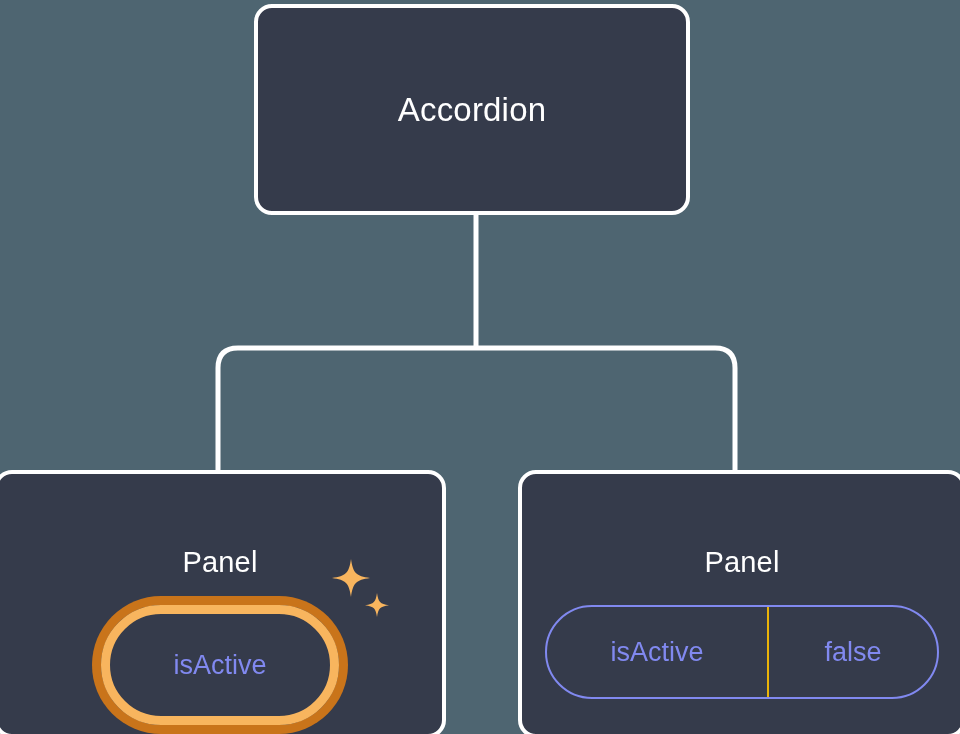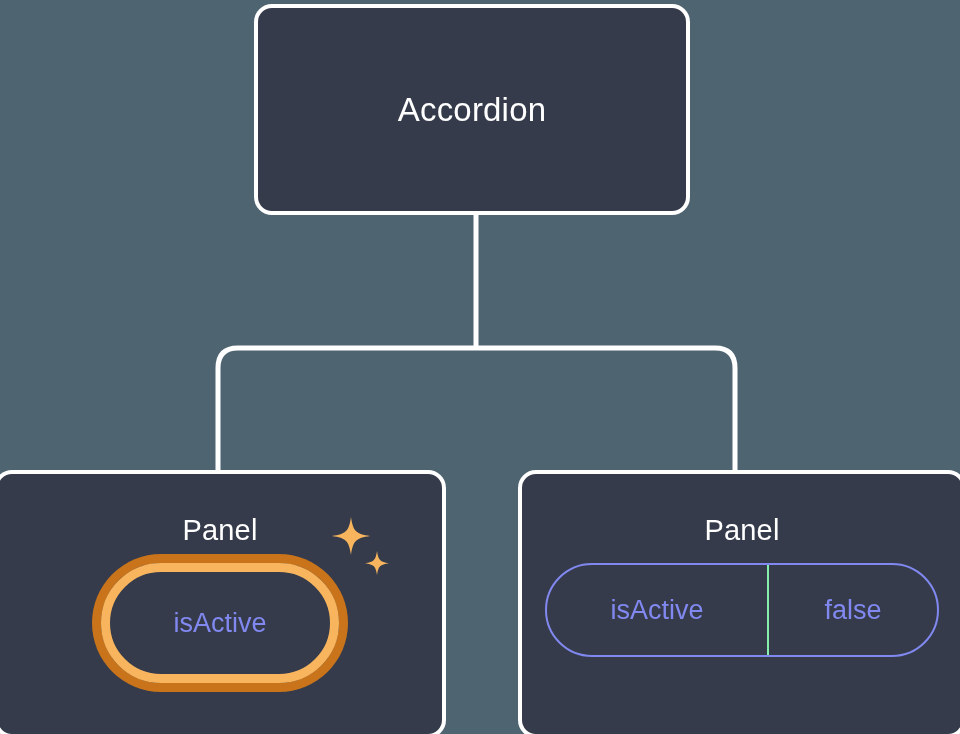--- a/index.html
+++ b/index.html
@@ -60,34 +60,35 @@
   }
 
   
   .node-panel {
     top: 470px;
     height: 268px;
     padding-top: 42px;
   }
   .node-panel .node-title {
     font-size: 29px;
+    margin-top: 32px;
   }
   .node-panel-left {
     left: -6px;
     width: 452px;
   }
   .node-panel-right {
     left: 518px;
     width: 448px;
   }
 
   
   .pill-wrap {
     position: relative;
-    margin-top: 18px;
+    margin-top: 28px;
     display: flex;
     align-items: flex-end;
     justify-content: center;
   }
 
   .pill {
     box-sizing: border-box;
     display: flex;
     align-items: stretch;
     border-style: solid;
@@ -109,21 +110,21 @@
     border-width: 2px;
     border-color: #8189f0;
     height: 94px;
   }
   .pill-default .pill-cell {
     color: #8189f0;
     font-weight: 400;
     padding: 0 26px;
   }
   .pill-default .pill-cell + .pill-cell {
-    border-left: 2px solid #86efac;
+    border-left: 2px solid #eab308;
   }
   .pill-default .pill-name { min-width: 168px; }
   .pill-default .pill-value { min-width: 116px; }
 
   
   .pill-highlight {
     border-width: 9px;
     border-color: #f8b55e;
     height: 120px;
     box-shadow: 0 0 0 9px #c9741a;

